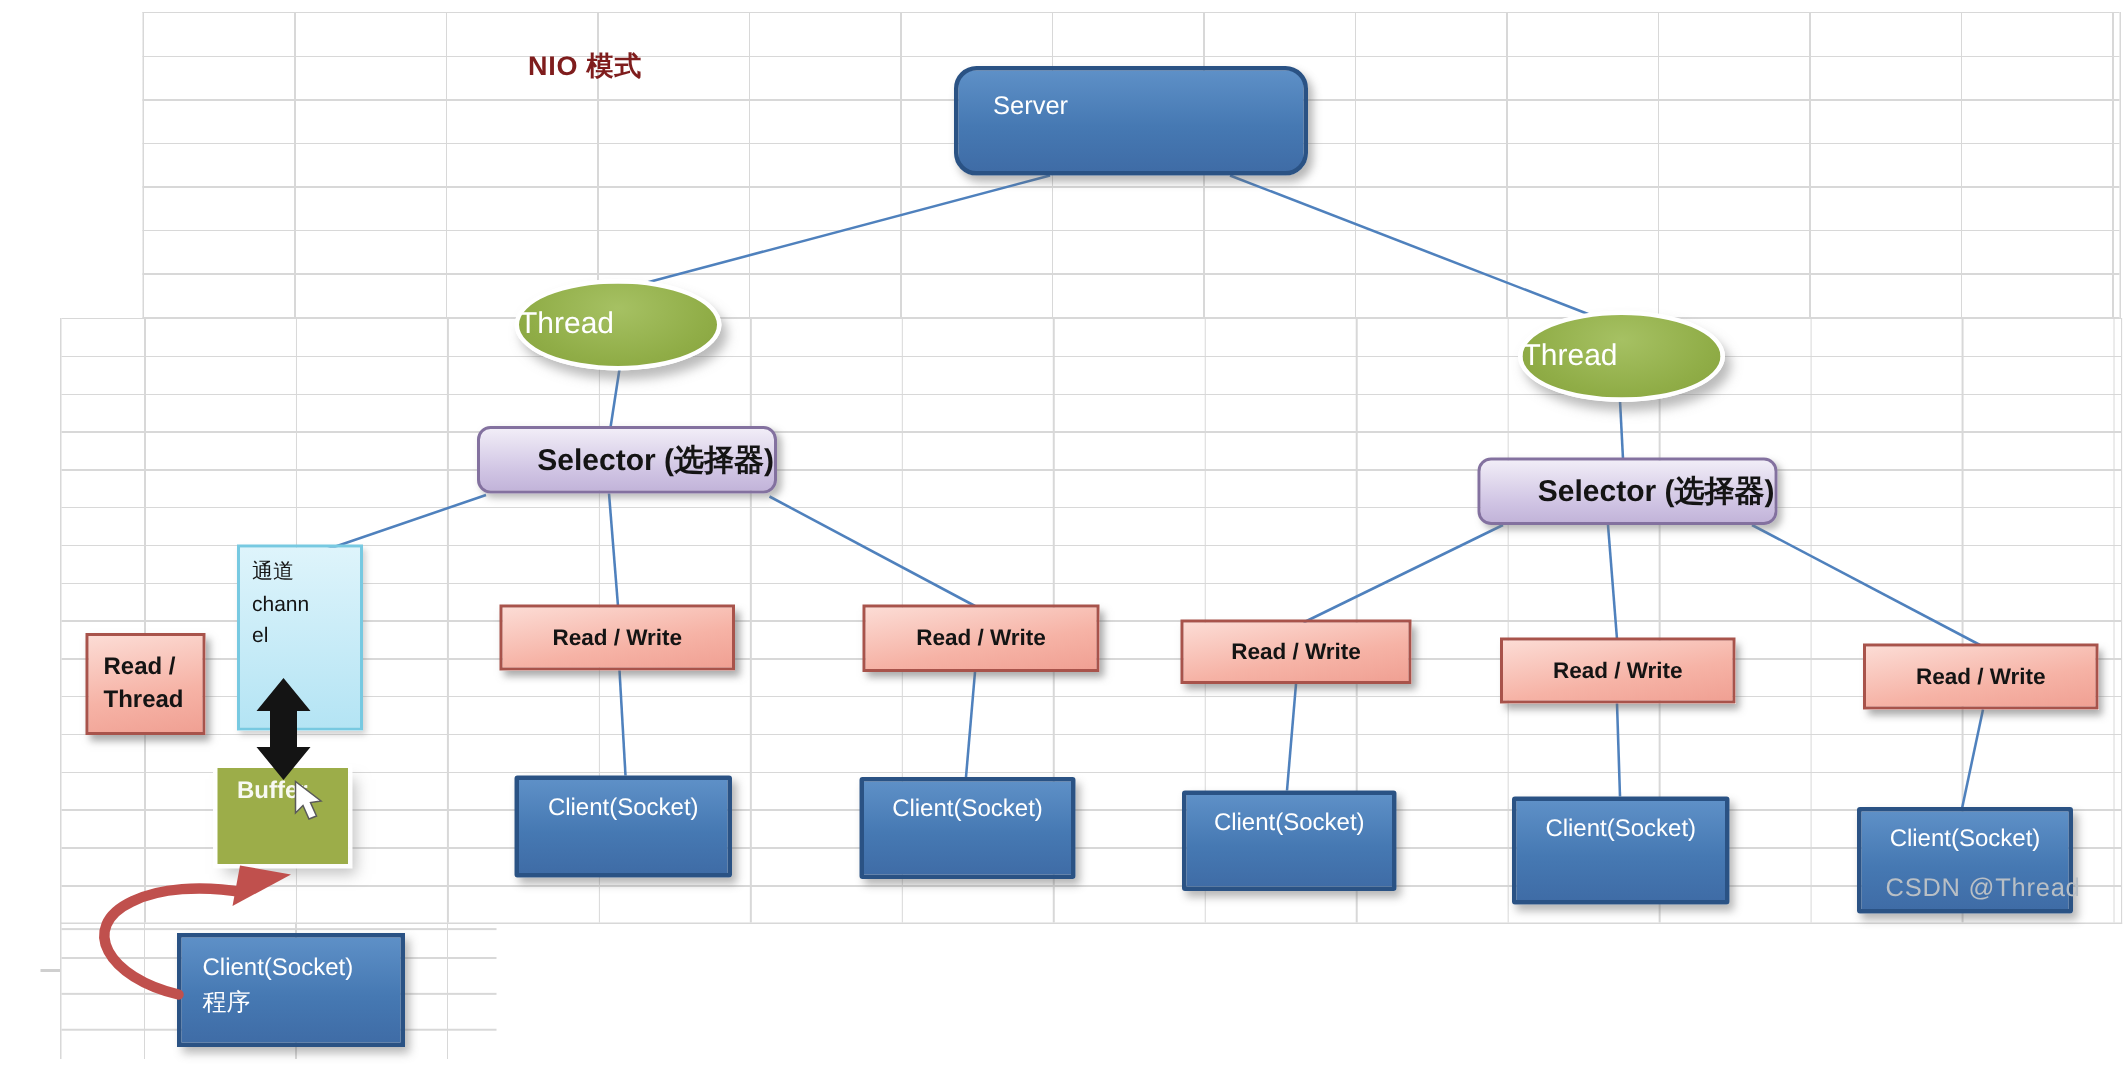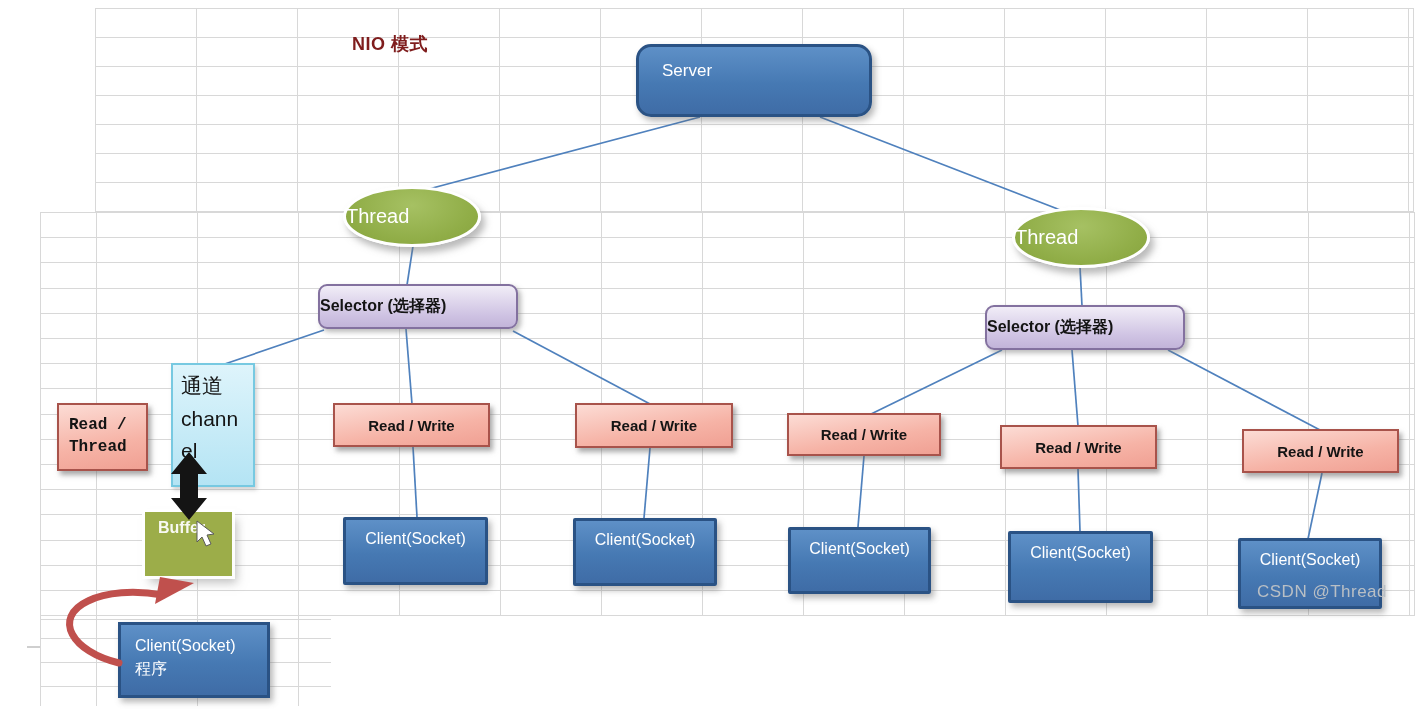--- a/index.html
+++ b/index.html
@@ -29,30 +29,30 @@
   .node{position:absolute;box-sizing:border-box;z-index:3;font-size:16px;}
   .blue{background:linear-gradient(180deg,#5e90c7 0%,#4679b3 55%,#3f6ca6 100%);
         border:3px solid #2a5284;color:#fff;box-shadow:3px 4px 6px rgba(95,95,95,.45);}
   .client{text-align:center;padding-top:10px;font-size:16px;border-radius:2px;}
   .server-skin{border-radius:15px;padding:14px 0 0 23px;font-size:17px;}
   .ellipse{background:radial-gradient(ellipse at 50% 30%,#a6c163 0%,#90ad47 65%,#86a23d 100%);
         border:3px solid #fff;border-radius:50%;color:#fff;display:flex;align-items:center;justify-content:flex-start;
         box-shadow:4px 6px 7px rgba(120,120,120,.5);font-size:20px;}
   .purple{background:linear-gradient(180deg,#f1edf7 0%,#cfc3e3 70%,#c2b4d9 100%);
         border:2px solid #83719f;border-radius:9px;color:#141414;font-weight:bold;
-        display:flex;align-items:center;justify-content:flex-start;font-size:16px;
+        display:flex;align-items:center;justify-content:flex-end;font-size:20px;
         box-shadow:3px 3px 5px rgba(120,120,120,.5);}
   .pink{background:linear-gradient(170deg,#fcdcd5 0%,#f6b3a6 60%,#f0a093 100%);
         border:2px solid #a8534b;color:#141414;font-weight:bold;
         display:flex;align-items:center;justify-content:center;font-size:15px;
         box-shadow:3px 4px 5px rgba(100,100,100,.55);}
   .pink-side{flex-direction:column;align-items:flex-start;padding-left:10px;line-height:1.35;font-size:16px;}
   .cyan{background:linear-gradient(180deg,#def4fb 0%,#b4e4f4 100%);
-        border:2px solid #77c9e1;color:#141414;padding:5px 16px 0 8px;line-height:1.55;font-size:21px;
-        box-shadow:2px 3px 4px rgba(130,130,130,.35);margin-left:13px;}
+        border:2px solid #77c9e1;color:#141414;padding:5px 16px 0 8px;line-height:1.55;font-size:14px;
+        box-shadow:2px 3px 4px rgba(130,130,130,.35);}
   .olive{background:#9cad49;color:rgba(255,255,255,.93);font-weight:bold;font-size:16px;
         padding:7px 0 0 13px;
         box-shadow:0 0 0 3px rgba(255,255,255,.95),5px 7px 9px rgba(135,135,135,.5);}
   .prog{padding:9px 0 0 14px;text-align:left;line-height:1.45;font-size:16px;}
   .nl{display:block;}
   .watermark{position:absolute;left:1257px;top:582px;z-index:7;font-size:17px;color:#b9bfc5;letter-spacing:.5px;}
 </style>
 </head>
 <body>
 
@@ -96,21 +96,21 @@
     <span>Thread</span>
   </div>
 
   <div class="node purple" style="left:318px;top:284px;width:200px;height:45px;">
     <span>Selector (选择器)</span>
   </div>
   <div class="node purple" style="left:985px;top:305px;width:200px;height:45px;">
     <span>Selector (选择器)</span>
   </div>
 
-  <div class="node pink pink-side" style="left:57px;top:403px;width:91px;height:68px;font-family:Liberation Mono, monospace;">
+  <div class="node pink pink-side" style="left:57px;top:422px;width:80px;height:68px;">
     <span class="nl">Read /</span>
     <span class="nl">Thread</span>
   </div>
 
   <div class="node cyan" style="left:158px;top:363px;width:84px;height:124px;">
     <span class="nl">通道</span>
     <span class="nl">chann</span>
     <span class="nl">el</span>
   </div>
 

